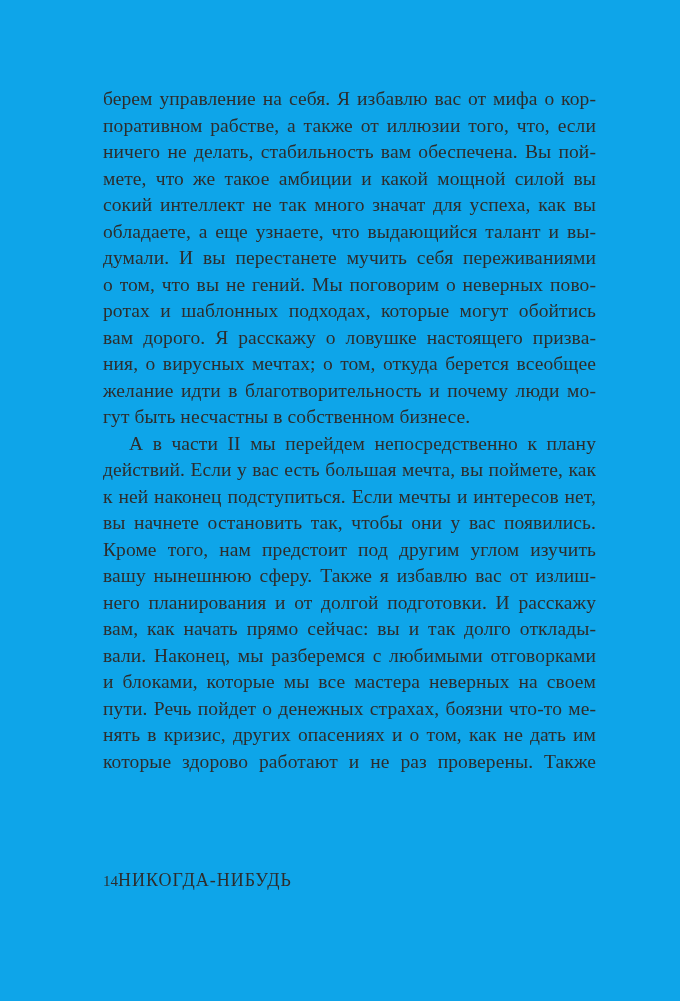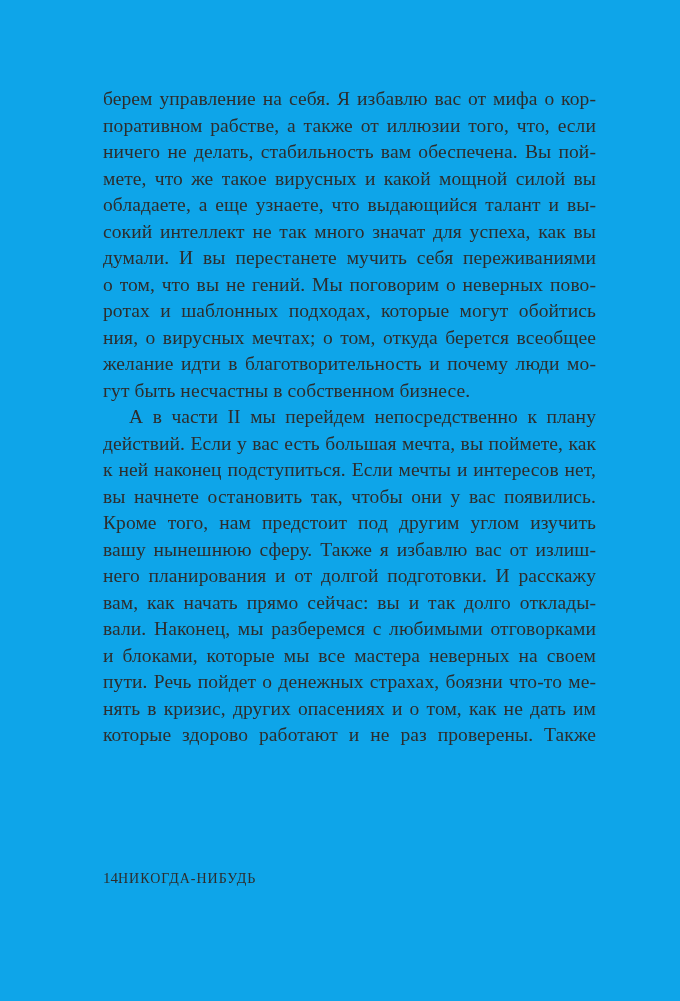--- a/index.html
+++ b/index.html
@@ -48,39 +48,40 @@
     position: absolute;
     left: 103px;
     top: 870px;
     width: 493px;
     display: flex;
     align-items: baseline;
     font-size: 15px;
     color: #2d2d2d;
   }
   .running-title {
-    font-size: 14px;
+    font-size: 18px;
     letter-spacing: 1px;
   }
 </style>
 </head>
 <body>
 
 <div class="page">
   <div class="text-block">
       <div class="paragraph">
         <div class="line">берем управление на себя. Я избавлю вас от мифа о кор-</div>
         <div class="line">поративном рабстве, а также от иллюзии того, что, если</div>
         <div class="line">ничего не делать, стабильность вам обеспечена. Вы пой-</div>
-        <div class="line">мете, что же такое вирусных и какой мощной силой вы</div>
+        <div class="line">мете, что же такое амбиции и какой мощной силой вы</div>
+        <div class="line">сокий интеллект не так много значат для успеха, как вы</div>
         <div class="line">обладаете, а еще узнаете, что выдающийся талант и вы-</div>
-        <div class="line">сокий интеллект не так много значат для успеха, как вы</div>
         <div class="line">думали. И вы перестанете мучить себя переживаниями</div>
         <div class="line">о том, что вы не гений. Мы поговорим о неверных пово-</div>
         <div class="line">ротах и шаблонных подходах, которые могут обойтись</div>
+        <div class="line">вам дорого. Я расскажу о ловушке настоящего призва-</div>
         <div class="line">ния, о вирусных мечтах; о том, откуда берется всеобщее</div>
         <div class="line">желание идти в благотворительность и почему люди мо-</div>
         <div class="line last">гут быть несчастны в собственном бизнесе.</div>
       </div>
       <div class="paragraph">
         <div class="line indented"><b>А в части II</b><span> мы перейдем непосредственно к плану</span></div>
         <div class="line">действий. Если у вас есть большая мечта, вы поймете, как</div>
         <div class="line">к ней наконец подступиться. Если мечты и интересов нет,</div>
         <div class="line">вы начнете остановить так, чтобы они у вас появились.</div>
         <div class="line">Кроме того, нам предстоит под другим углом изучить</div>

